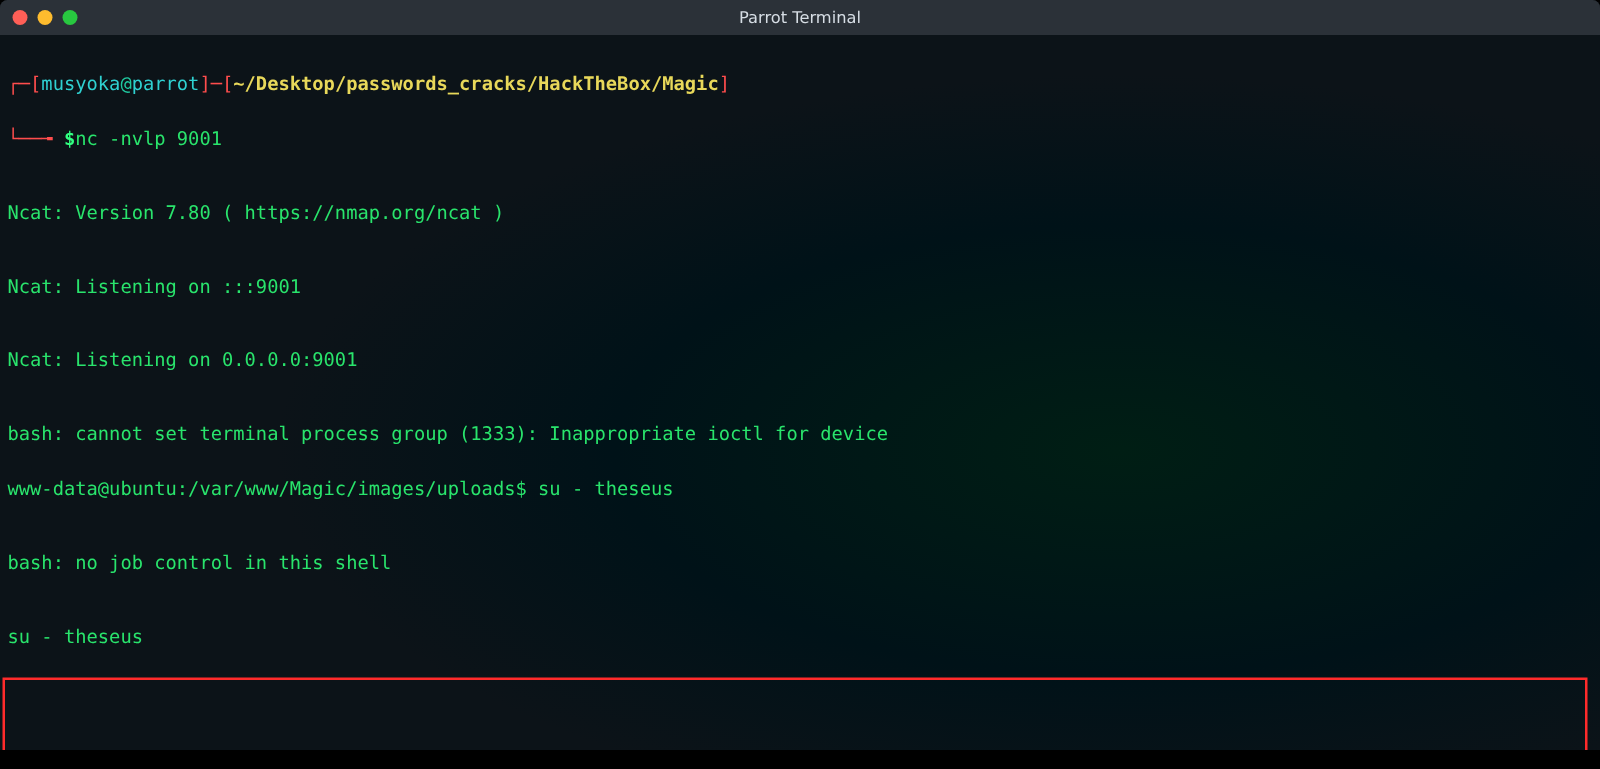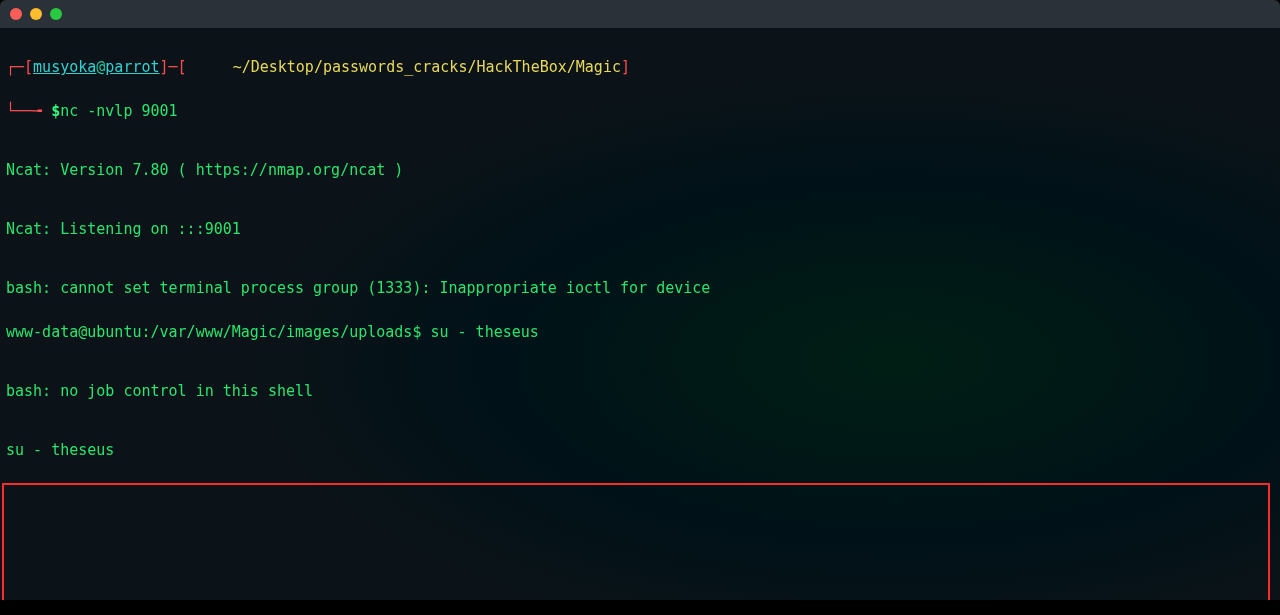--- a/index.html
+++ b/index.html
@@ -45,22 +45,22 @@
     line-height: 22px;
     color: #29e46c;
     white-space: pre;
     overflow: hidden;
     position: relative;
   }
 
   .line { display: block; }
 
   .c-red    { color: #ff4d4d; }
-  .c-cyan   { color: #2fd1d1; text-decoration: underline; }
-  .c-yellow { color: #e8d85a; font-weight: normal; margin-left: 46px; }
+  .c-cyan   { color: #2fd1d1; }
+  .c-yellow { color: #e8d85a; font-weight: bold; }
   .c-green  { color: #29e46c; margin-top: 15px; }
   .c-bgreen { color: #31ff80; font-weight: bold; }
   .c-teal   { color: #20c9a0; }
 
   .redbox {
     border: 2px solid #ff2b2b;
     padding: 0 2px 4px 2px;
     margin-left: -4px;
     margin-right: 4px;
   }
@@ -74,27 +74,29 @@
 <body>
 
 <div class="window">
 
   <div class="titlebar">
     <div class="traffic">
       <div class="dot red"></div>
       <div class="dot yellow"></div>
       <div class="dot green"></div>
     </div>
+    <div class="title">Parrot Terminal</div>
   </div>
 
   <div class="term">
 <span class="line"><span class="c-red">┌─[</span><span class="c-cyan">musyoka</span><span class="c-teal">@</span><span class="c-cyan">parrot</span><span class="c-red">]─[</span><span class="c-yellow">~/Desktop/passwords_cracks/HackTheBox/Magic</span><span class="c-red">]</span></span>
 <span class="line"><span class="c-red">└──╼ </span><span class="c-bgreen">$</span><span class="c-green">nc -nvlp 9001</span></span>
 <span class="line c-green">Ncat: Version 7.80 ( https://nmap.org/ncat )</span>
 <span class="line c-green">Ncat: Listening on :::9001</span>
+<span class="line c-green">Ncat: Listening on 0.0.0.0:9001</span>
 <span class="line c-green">bash: cannot set terminal process group (1333): Inappropriate ioctl for device</span>
 <span class="line"><span class="c-green">www-data@ubuntu:/var/www/Magic/images/uploads$ </span><span class="c-green">su - theseus</span></span>
 <span class="line c-green">bash: no job control in this shell</span>
 <span class="line c-green">su - theseus</span>
 <div class="redbox">
 
 
 
 
 

